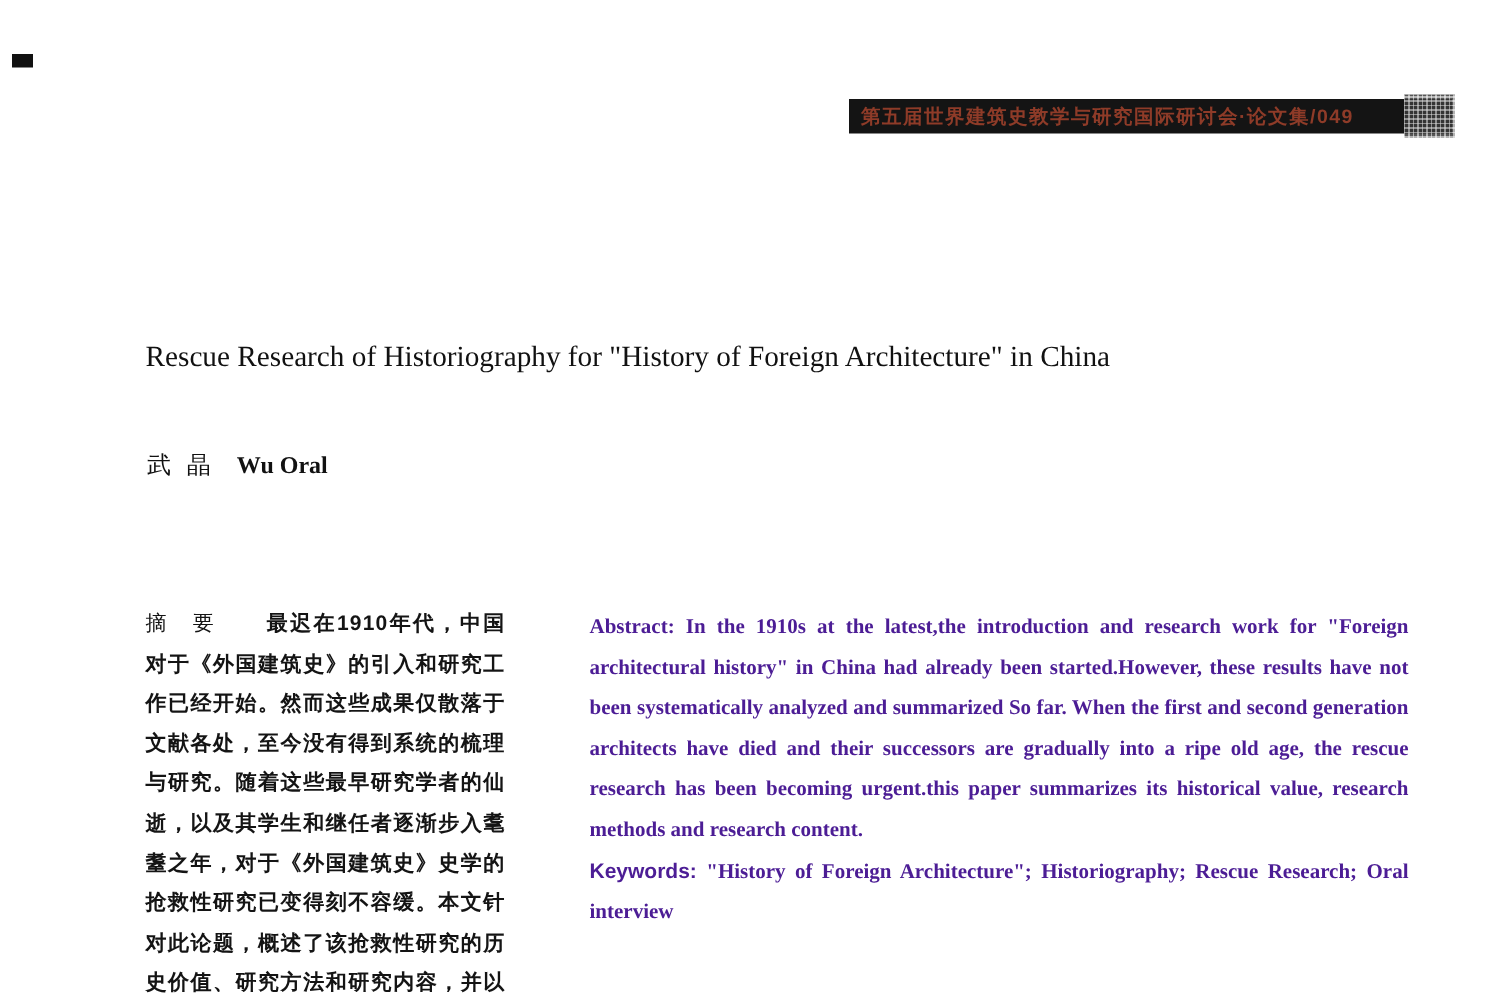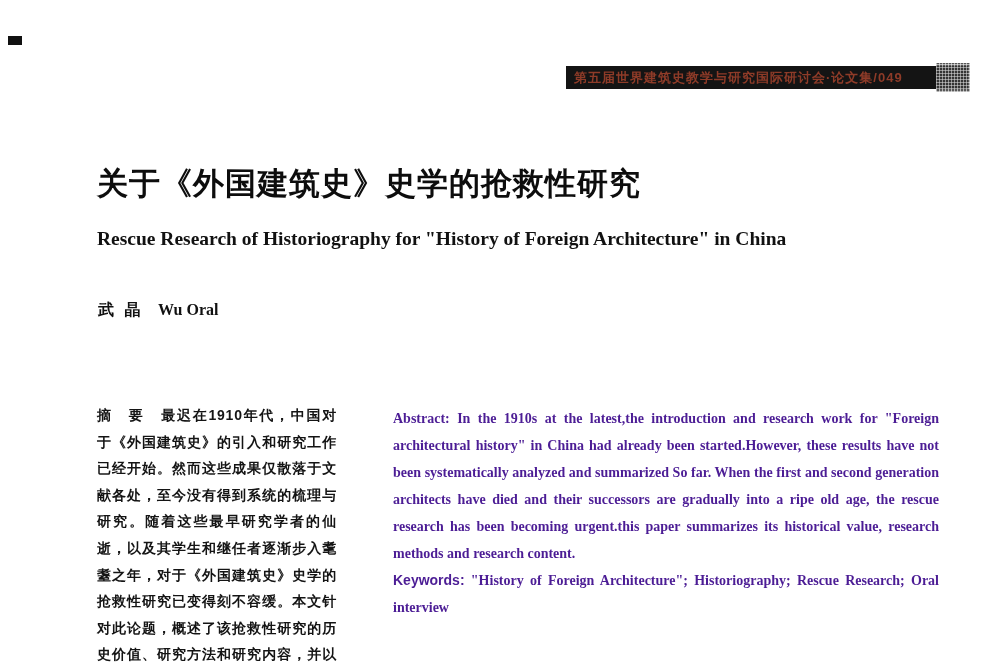--- a/index.html
+++ b/index.html
@@ -74,35 +74,35 @@
     font-family: "Liberation Sans", sans-serif;
     white-space: nowrap;
   }
 
   .title-en {
     position: absolute;
     left: 97px;
     top: 228px;
     margin: 0;
     font-size: 19.5px;
-    font-weight: 700;
+    font-weight: 400;
     color: #111111;
     font-family: "Liberation Serif", serif;
     white-space: nowrap;
   }
 
   .author-line {
     position: absolute;
     left: 98px;
     top: 300px;
     font-size: 16px;
     color: #111111;
   }
   .author-zh {
-    font-weight: 700;
+    font-weight: 400;
     letter-spacing: 3px;
     font-family: "Liberation Sans", sans-serif;
     text-align: right;
   }
   .author-en {
     font-weight: 700;
     margin-left: 10px;
     font-family: "Liberation Serif", serif;
   }
 
@@ -116,23 +116,23 @@
     margin: 0;
     font-size: 14px;
     line-height: 26.6px;
     letter-spacing: 0.8px;
     font-weight: 600;
     color: #141414;
     text-align: justify;
     font-family: "Liberation Sans", sans-serif;
   }
   .abs-zh-label {
-    font-weight: 700;
+    font-weight: 400;
     letter-spacing: 6px;
-    margin-right: 6px;
+    margin-right: 23px;
   }
 
   .col-right {
     position: absolute;
     left: 393px;
     top: 405px;
     width: 546px;
   }
   .abs-en {
     margin: 0;
@@ -160,21 +160,20 @@
 
 <div class="page">
 
   <div class="corner-mark"></div>
 
   <div class="header-band">
     <span class="band-text">第五届世界建筑史教学与研究国际研讨会·论文集/049</span>
     <span class="band-hatch"></span>
   </div>
 
-  <h1 class="title-zh">关于《外国建筑史》史学的抢救性研究</h1>
 
   <h2 class="title-en">Rescue Research of Historiography for "History of Foreign Architecture" in China</h2>
 
   <div class="author-line">
     <span class="author-zh">武 晶</span>
     <span class="author-en">Wu Oral</span>
   </div>
 
   <div class="col-left">
     <p class="abs-zh">

